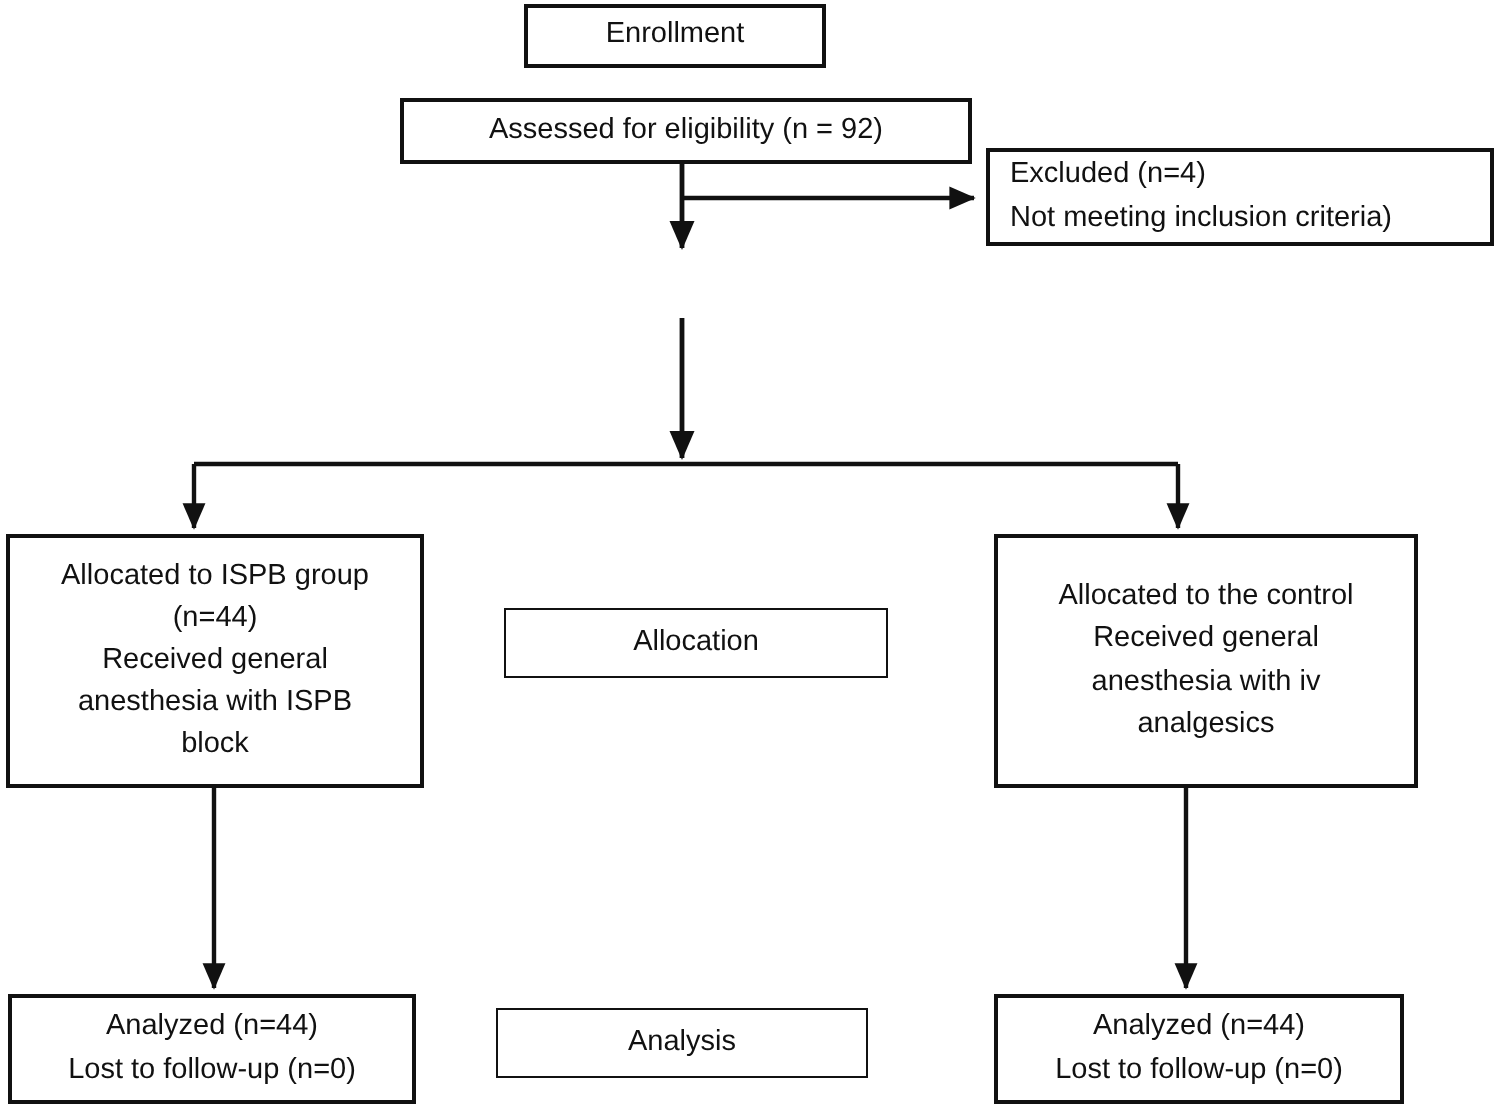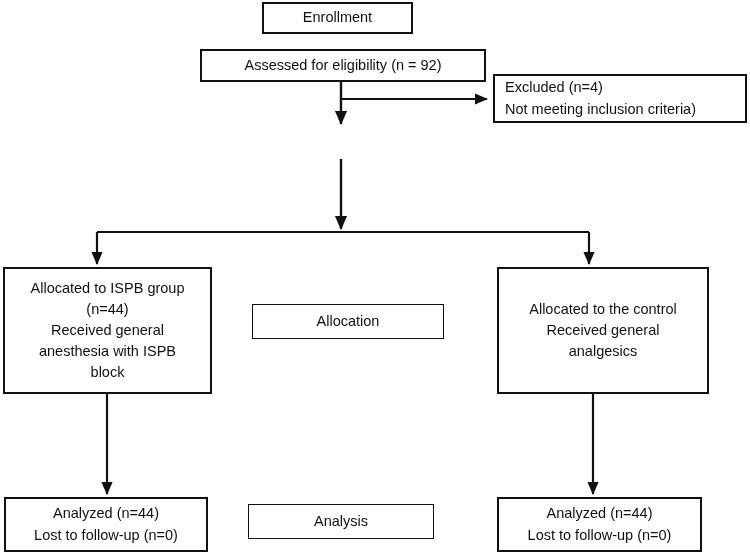--- a/index.html
+++ b/index.html
@@ -111,20 +111,21 @@
     <span class="line">block</span>
   </div>
 
   <div class="node thin" id="node-allocation-label">
     <span class="line">Allocation</span>
   </div>
 
   <div class="node" id="node-alloc-right">
     <span class="line">Allocated to the control</span>
     <span class="line">Received general</span>
+    <span class="line">anesthesia with iv</span>
     <span class="line">analgesics</span>
   </div>
 
   <div class="node" id="node-analyzed-left">
     <span class="line">Analyzed (n=44)</span>
     <span class="line">Lost to follow-up (n=0)</span>
   </div>
 
   <div class="node thin" id="node-analysis-label">
     <span class="line">Analysis</span>

